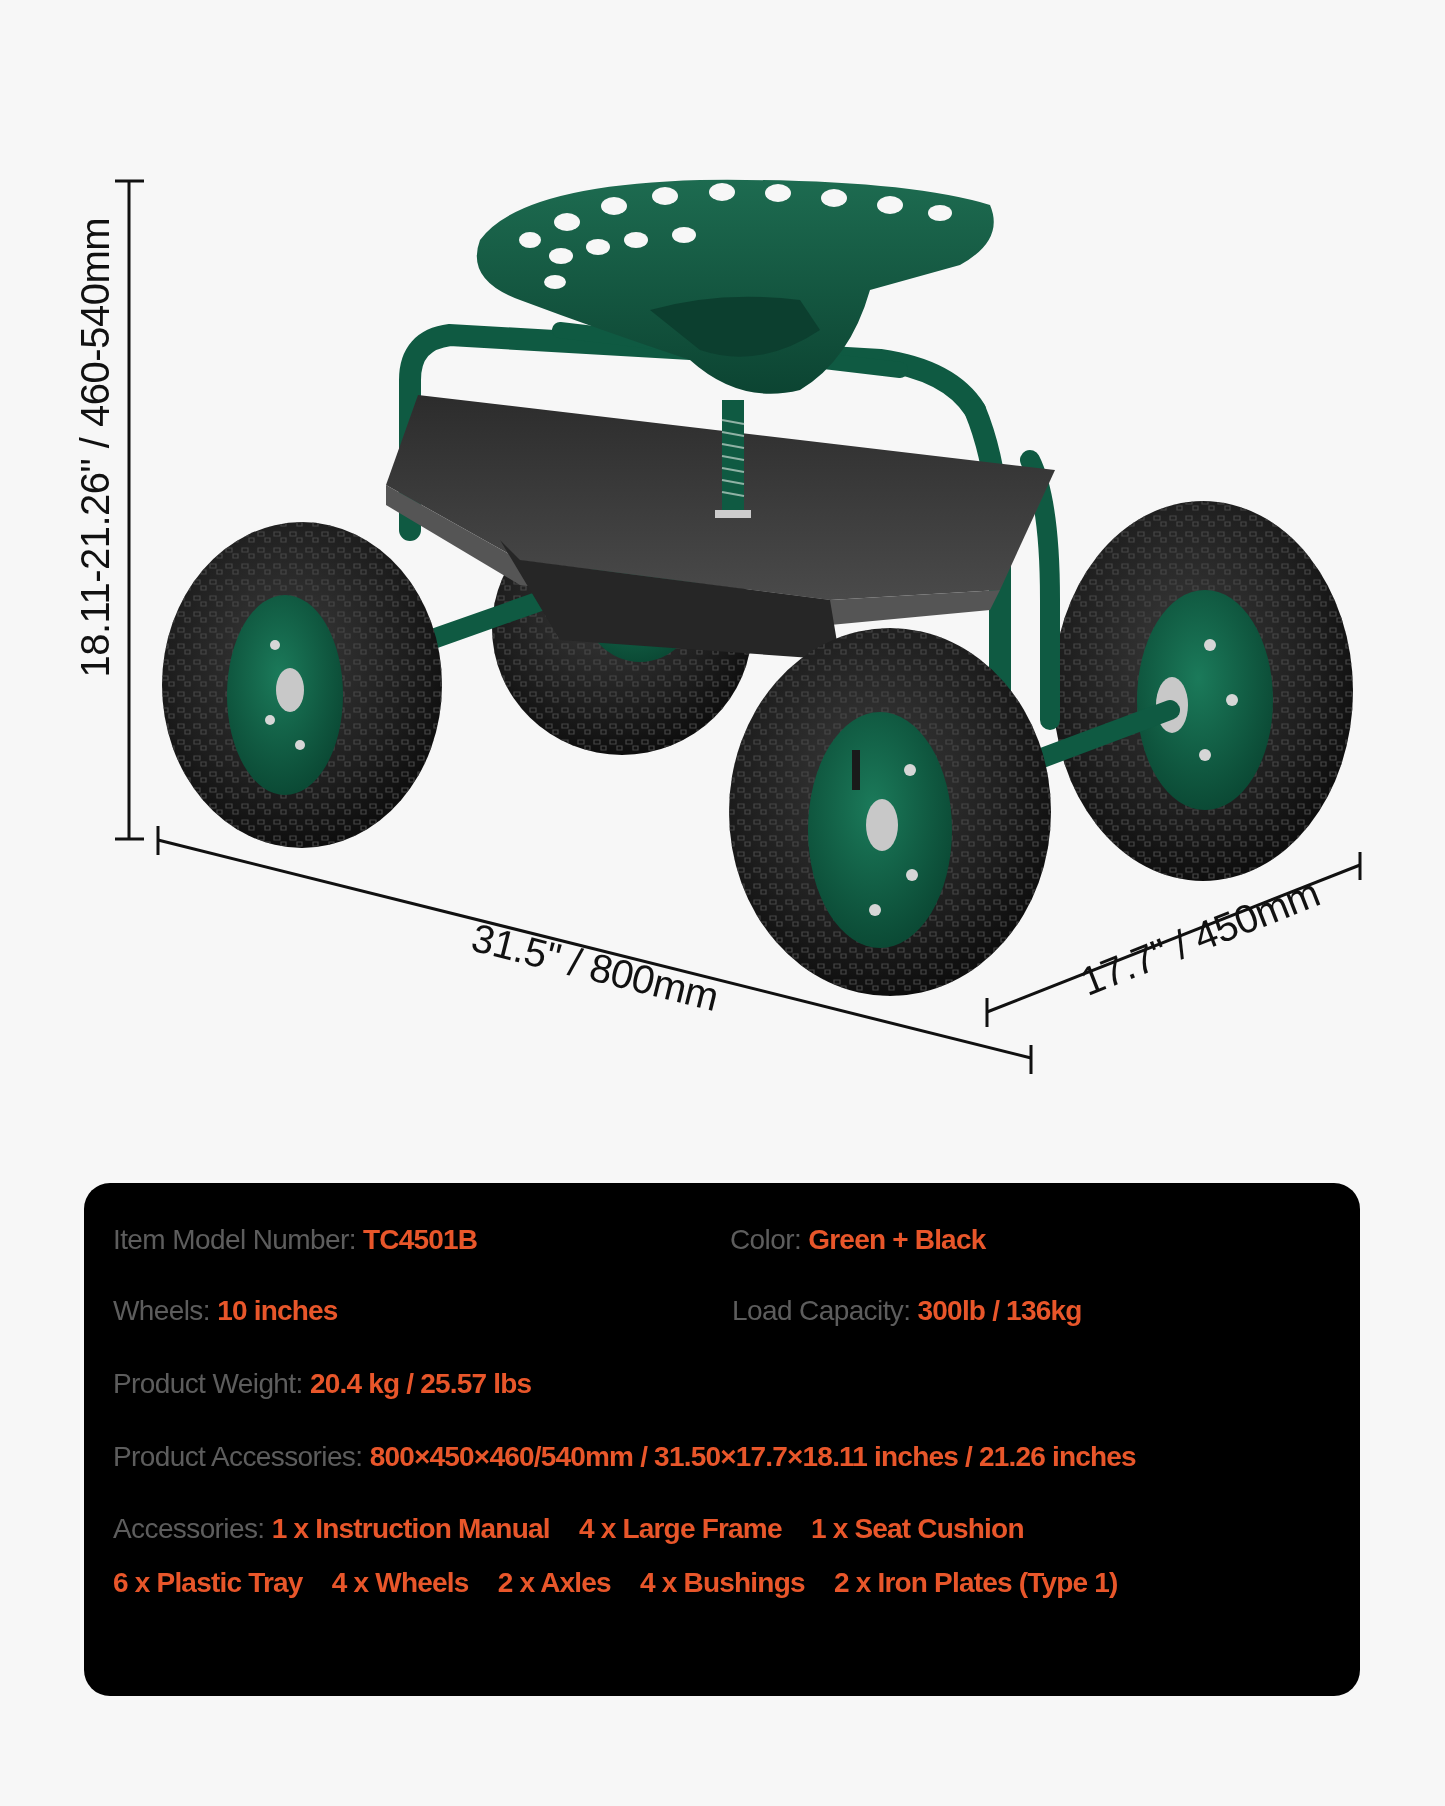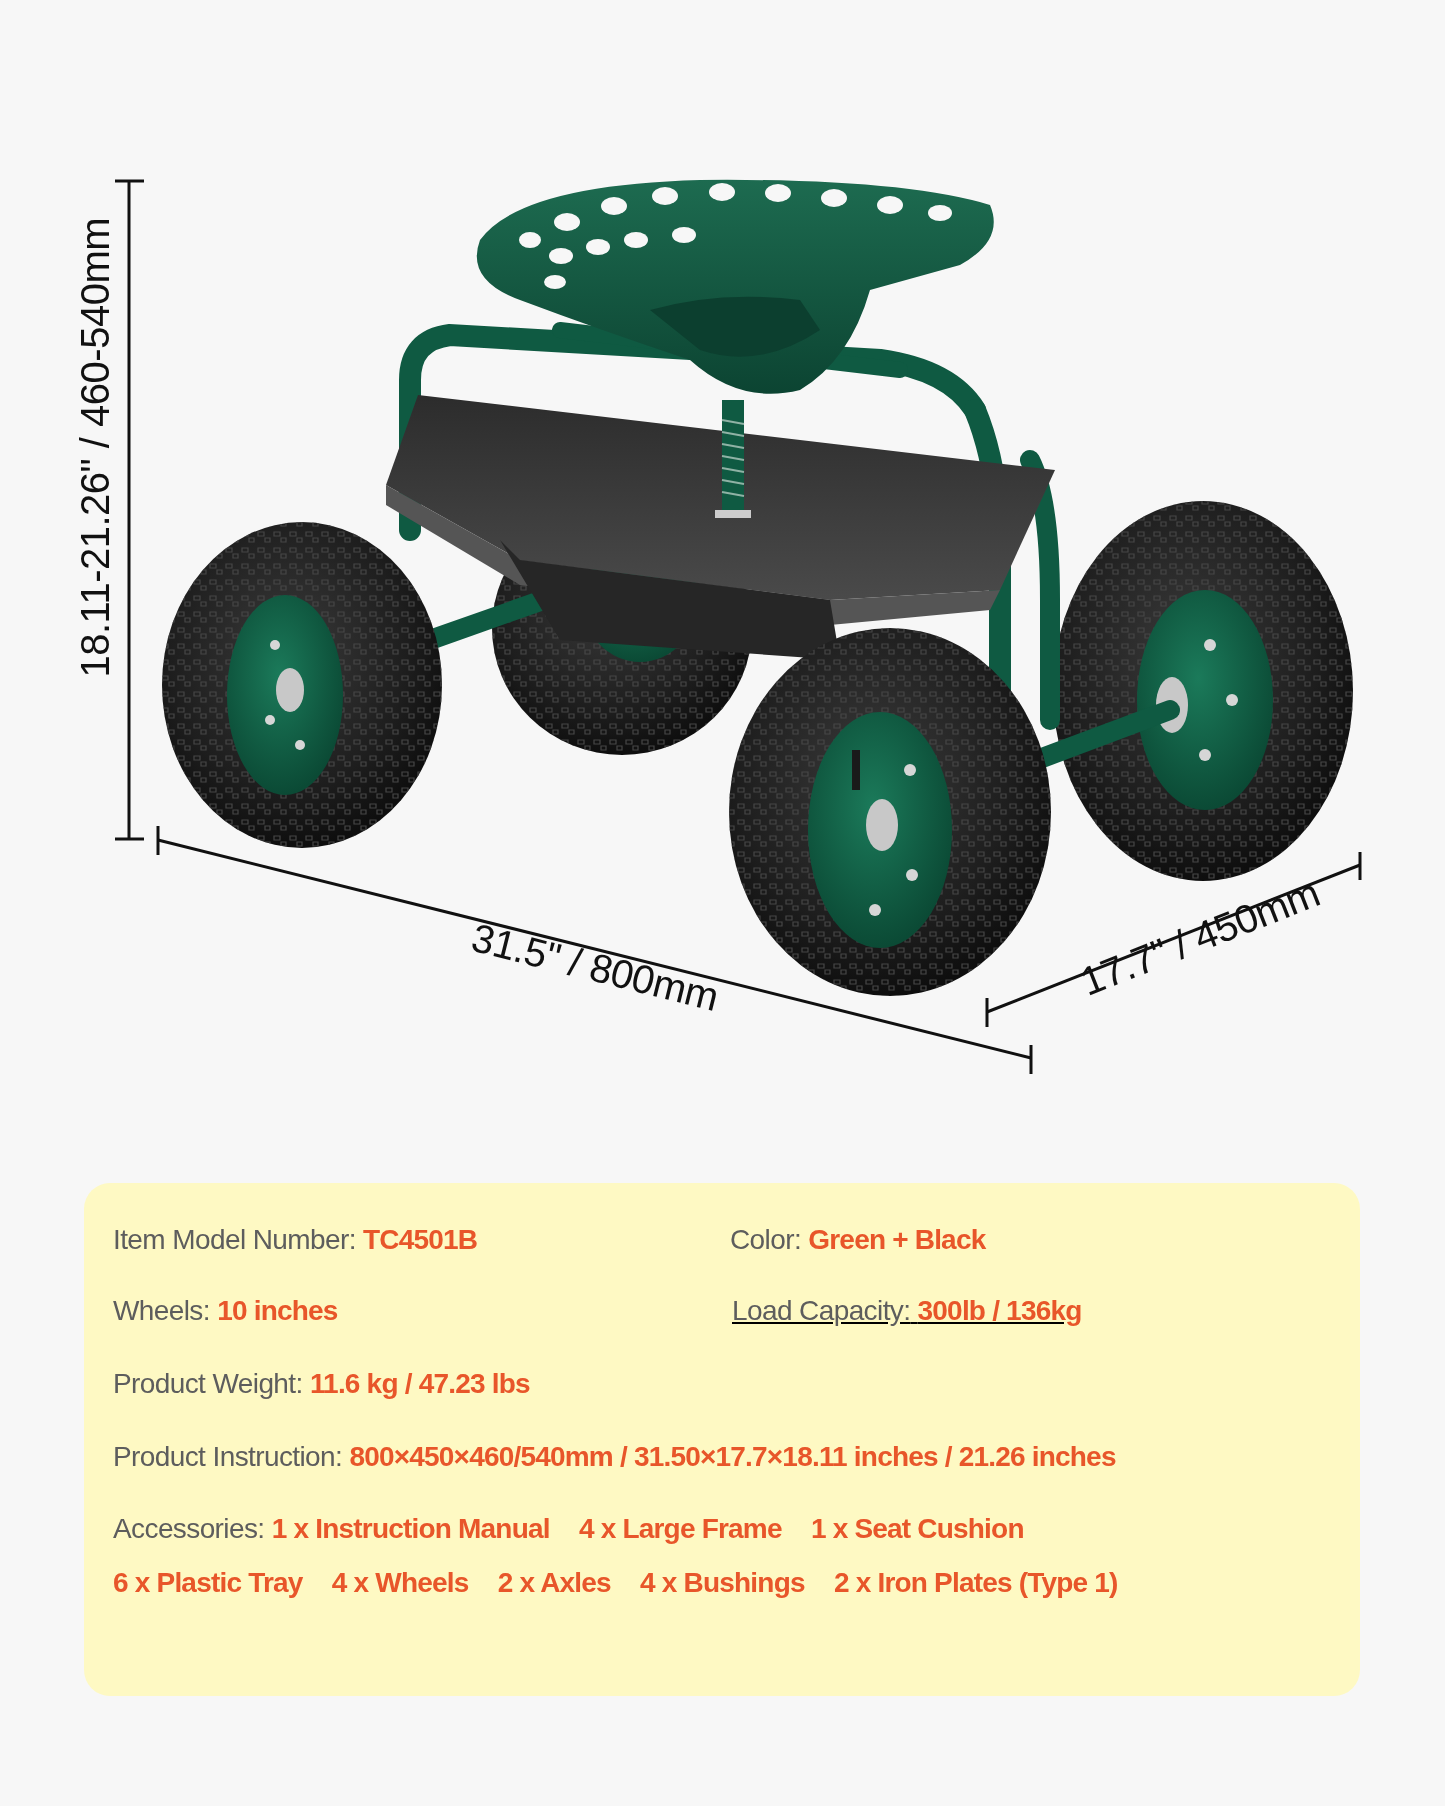--- a/index.html
+++ b/index.html
@@ -8,21 +8,21 @@
     font-family:"Liberation Sans", "DejaVu Sans", sans-serif;
   }
   .figure { position:absolute; left:0; top:0; width:1445px; height:1130px; }
   .figure svg { position:absolute; left:0; top:0; }
   .dim-label {
     position:absolute; font-family:"Liberation Sans", sans-serif; color:#111;
     font-size:40px; white-space:nowrap; letter-spacing:-0.5px; transform-origin:center center;
   }
   .card {
     position:absolute; left:84px; top:1183px; width:1276px; height:513px;
-    background:#fef9c3; border-radius:26px;
+    background:#000000; border-radius:26px;
   }
   .row { position:absolute; left:29px; font-size:28px; line-height:34px; white-space:nowrap; letter-spacing:-0.6px; }
   .lbl { color:#5d5d5d; }
   .val { color:#e8562a; font-weight:bold; letter-spacing:-0.8px; }
   .acc { color:#e8562a; font-weight:bold; margin-right:22px; letter-spacing:-0.8px; }
 </style>
 </head>
 <body>
 
 <div class="figure">
@@ -168,24 +168,24 @@
   <div class="row" style="top:111px;">
     <span class="lbl">Wheels:</span>
     <span class="val">10 inches</span>
   </div>
   <div class="row" style="top:111px; left:648px;text-decoration:underline;">
     <span class="lbl">Load Capacity:</span>
     <span class="val">300lb / 136kg</span>
   </div>
   <div class="row" style="top:184px;">
     <span class="lbl">Product Weight:</span>
-    <span class="val">11.6 kg / 47.23 lbs</span>
+    <span class="val">20.4 kg / 25.57 lbs</span>
   </div>
   <div class="row" style="top:257px;">
-    <span class="lbl">Product Instruction:</span>
+    <span class="lbl">Product Accessories:</span>
     <span class="val">800×450×460/540mm / 31.50×17.7×18.11 inches / 21.26 inches</span>
   </div>
   <div class="row" style="top:329px;">
     <span class="lbl" style="margin-right:0;">Accessories:</span>
     <span class="acc">1 x Instruction Manual</span>
     <span class="acc">4 x Large Frame</span>
     <span class="acc">1 x Seat Cushion</span>
   </div>
   <div class="row" style="top:383px;">
     <span class="acc">6 x Plastic Tray</span>

